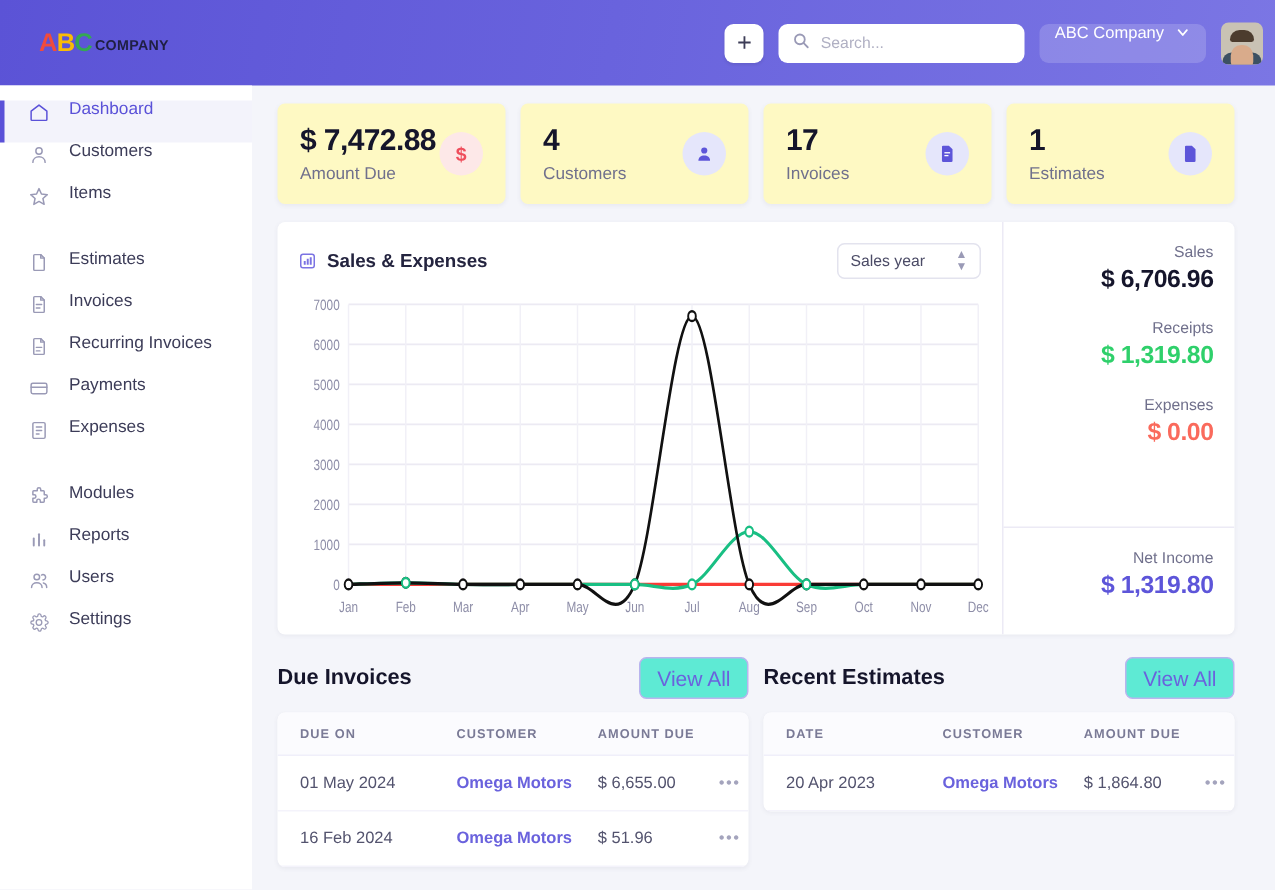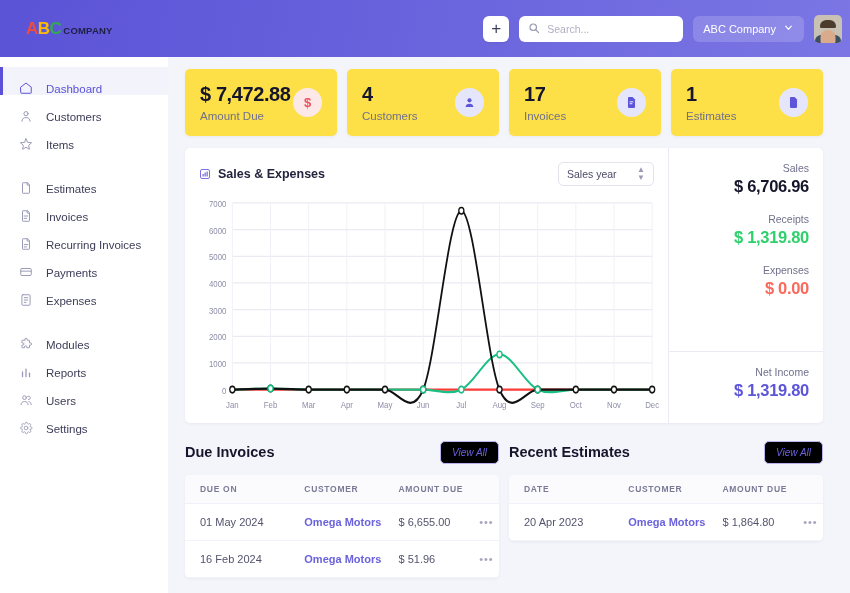--- a/index.html
+++ b/index.html
@@ -39,21 +39,21 @@
     width: 164px; height: 26px; background: #fff; border-radius: 6px;
     display: flex; align-items: center; padding: 0 9px; gap: 7px;
   }
   .search-box input {
     border: 0; outline: 0; font-size: 10.5px; color: #9a9ab0;
     font-family: "Liberation Sans", sans-serif; width: 100%; background: transparent;
   }
   .search-box input::placeholder { color: #b0b0c3; }
   .company-pick {
     height: 26px; background: rgba(255,255,255,.17); border-radius: 6px;
-    display: flex; align-items: center; gap: 7px; padding: 0 10px;
+    display: flex; gap: 7px; padding: 0 10px;
     color: #fff; font-size: 11px; cursor: pointer;
   }
   .avatar {
     width: 28px; height: 28px; border-radius: 5px; overflow: hidden;
     background: #c9c2b4; position: relative;
   }
   .avatar .face {
     position: absolute; left: 50%; top: 56%; transform: translateX(-50%);
     width: 15px; height: 16px; background: #d9ab8b; border-radius: 7px 7px 5px 5px;
   }
@@ -65,42 +65,42 @@
     position: absolute; bottom: 0; left: 50%; transform: translateX(-50%);
     width: 26px; height: 8px; background: #3c5062; border-radius: 6px 6px 0 0;
   }
 
   
   .sidebar {
     position: absolute; top: 57px; left: 0; width: 168px; height: 536px;
     background: #fff;
   }
   .nav-item {
-    display: flex; align-items: flex-end; height: 28px; padding-left: 18px;
+    display: flex; align-items: flex-start; height: 28px; padding-left: 18px;
     gap: 13px; color: #3c3c58; font-size: 11.5px; cursor: pointer; position: relative;
   }
   .nav-item.active { background: #f3f3fb; color: #5a51d8; }
   .nav-item.active:before {
     content: ""; position: absolute; left: 0; top: 0; width: 3px; height: 100%;
     background: #5a51d8;
   }
   .nav-item .ico {
     width: 15px; height: 15px; display: flex; align-items: center; justify-content: center;
     color: #9a9ab6;
   }
   .nav-item.active .ico { color: #5a51d8; }
   .nav-item .ico svg { width: 14px; height: 14px; display: block; }
   .nav-gap { height: 16px; }
 
   
   .main { position: absolute; top: 57px; left: 168px; width: 682px; height: 536px; }
 
   .stats-row { display: flex; gap: 10px; padding: 12px 27px 0 17px; }
   .stat-card {
-    flex: 1; height: 67px; background: #fde047; border-radius: 5px;
+    flex: 1; height: 67px; background: #fef9c3; border-radius: 5px;
     display: flex; align-items: center; padding: 0 15px;
     box-shadow: 0 1px 3px rgba(80,80,120,.07);
   }
   .stat-text { flex: 1; }
   .stat-value { font-size: 20px; font-weight: 700; color: #15152b; letter-spacing: -0.4px; }
   .stat-label { font-size: 11.5px; color: #70708c; margin-top: 4px; }
   .stat-ico {
     width: 29px; height: 29px; border-radius: 50%;
     display: flex; align-items: center; justify-content: center;
     font-size: 12px; font-weight: 700;
@@ -144,22 +144,22 @@
 
   
   .tables-row { display: flex; gap: 10px; padding: 14px 27px 0 17px; }
   .table-card { flex: 1; }
   .table-head-row {
     display: flex; align-items: center; height: 30px; margin-bottom: 8px;
   }
   .table-title { font-size: 14.5px; font-weight: 700; color: #15152b; }
   .view-all {
     margin-left: auto; border: 1px solid #b9b4ee; color: #6a62dd;
-    background: #000000; border-radius: 5px; font-size: 10px;
-    padding: 5px 11px; cursor: pointer; font-family: "Liberation Sans", sans-serif; font-style: italic;
+    background: #5eead4; border-radius: 5px; font-size: 14px;
+    padding: 5px 11px; cursor: pointer; font-family: "Liberation Sans", sans-serif;
   }
   .tbl { background: #fff; border-radius: 5px; overflow: hidden;
          box-shadow: 0 1px 3px rgba(80,80,120,.07); }
   .tbl-hdr {
     display: flex; align-items: center; height: 29px;
     background: #fbfbfe; border-bottom: 1px solid #f0effa;
     font-size: 8.5px; letter-spacing: .7px; color: #7a7a96; font-weight: 700;
   }
   .tbl-row {
     display: flex; align-items: center; height: 37px;

